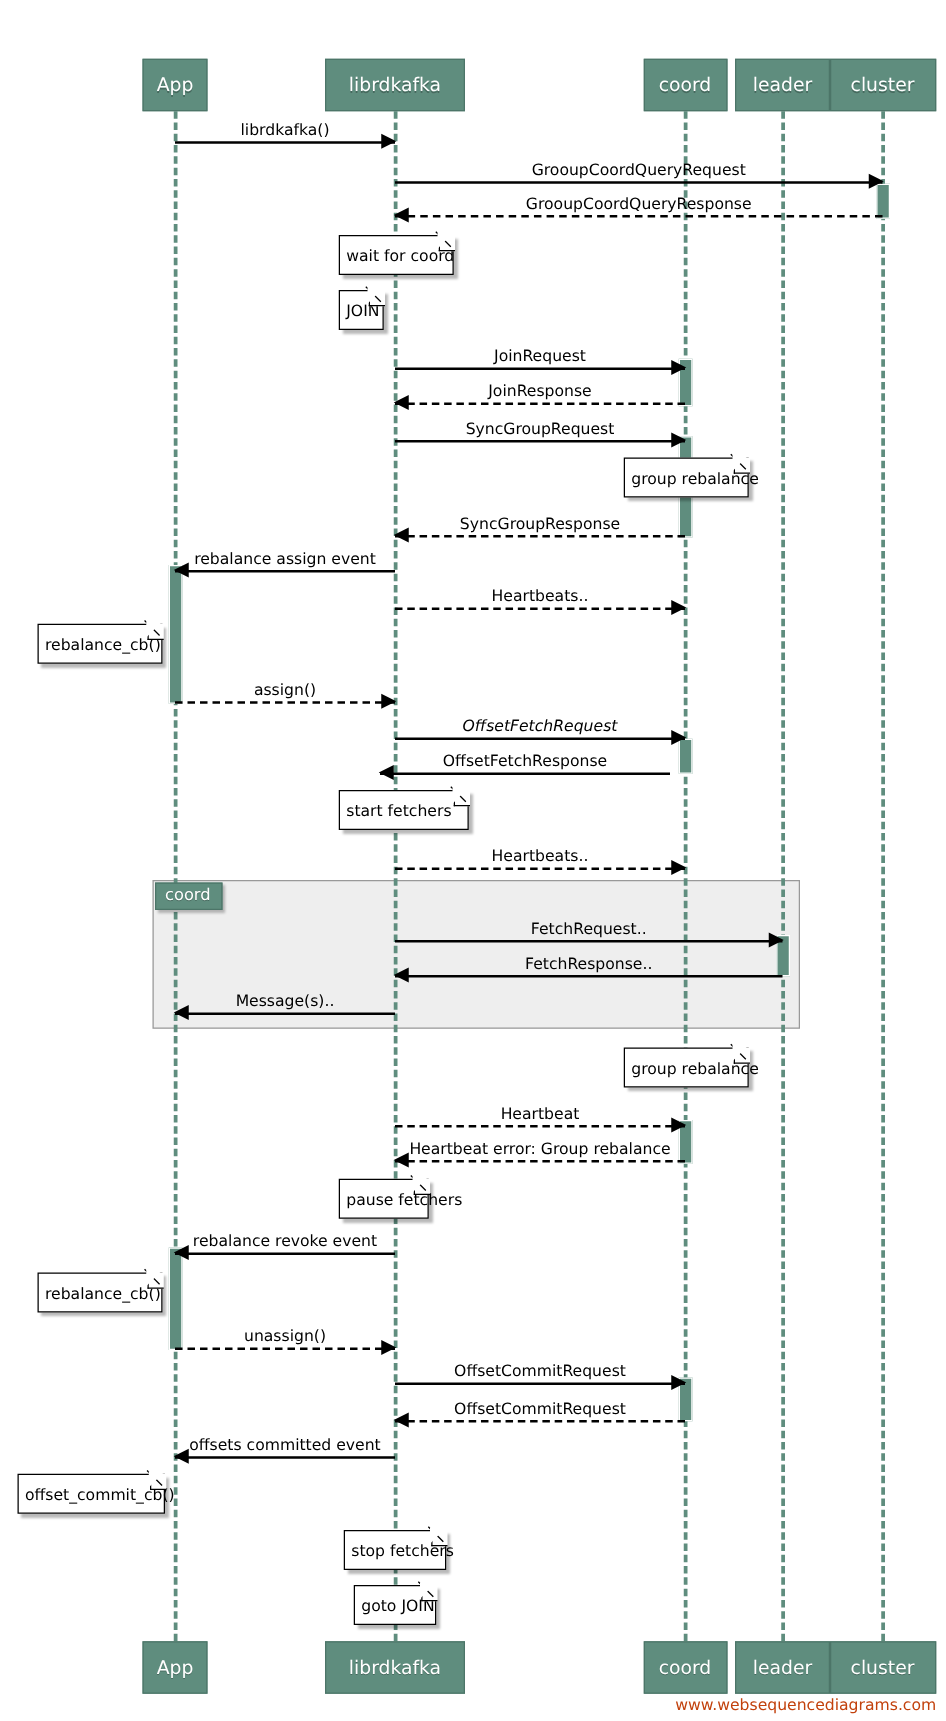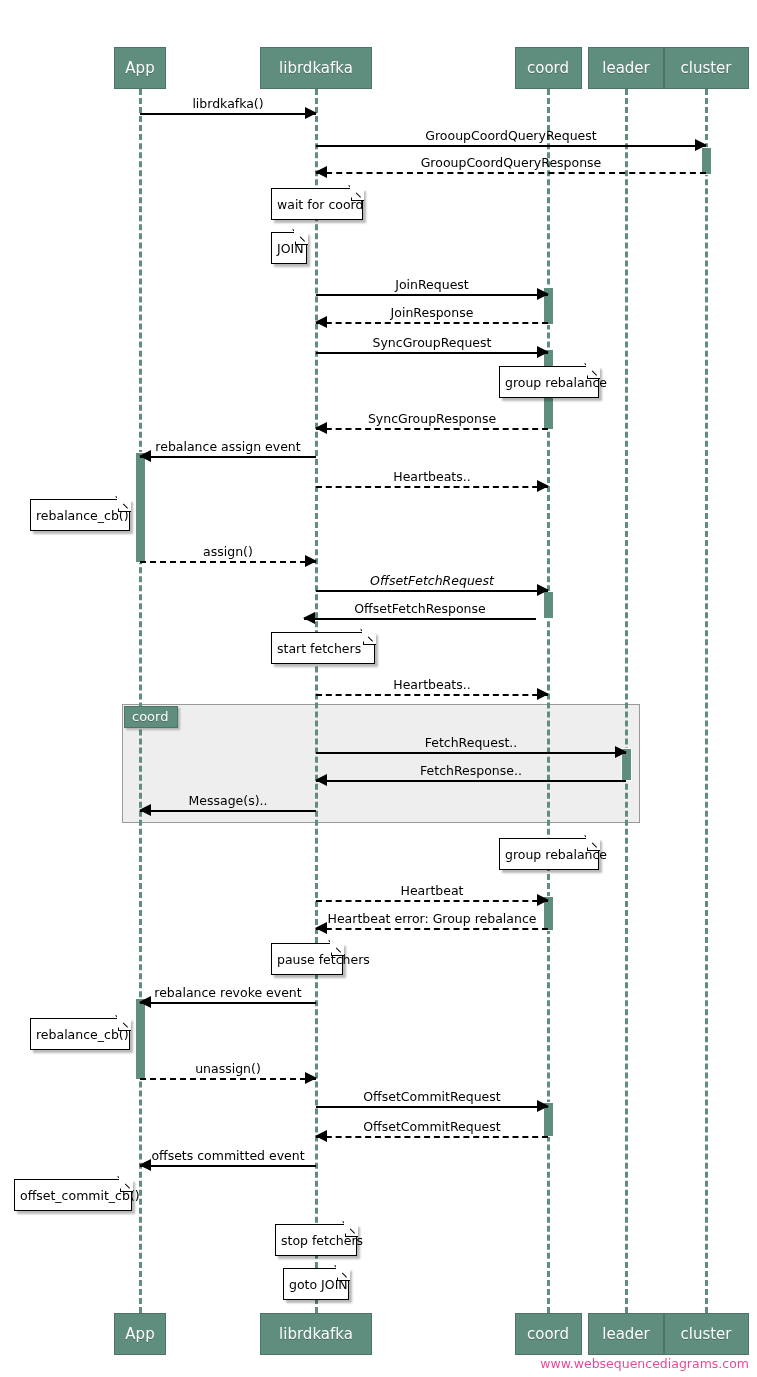--- a/index.html
+++ b/index.html
@@ -71,21 +71,21 @@
     box-sizing:border-box;
   }
   .frag-label{
     position:absolute;background:#5f8d7e;color:#fff;font-size:13px;
     padding:2px 9px 3px 7px;border:1px solid #4c7568;
     box-shadow:2px 2px 2px rgba(0,0,0,.25);
     text-shadow:0 1px 0 rgba(0,0,0,.25);
   }
 
   .footer{
-    position:absolute;right:8px;bottom:6px;font-size:12.5px;color:#ec4899;
+    position:absolute;right:8px;bottom:6px;font-size:12.5px;color:#c2410c;
   }
 </style>
 </head>
 <body>
 
 <div id="stage">
   <div class="footer">www.websequencediagrams.com</div>
 <div class="frag" style="left: 122px; top: 704px; width: 518px; height: 119px;"></div>
     <div class="lifeline" style="left: 139px; top: 89px; height: 1224px;"></div>
     <div class="lifeline" style="left: 315px; top: 89px; height: 1224px;"></div>

